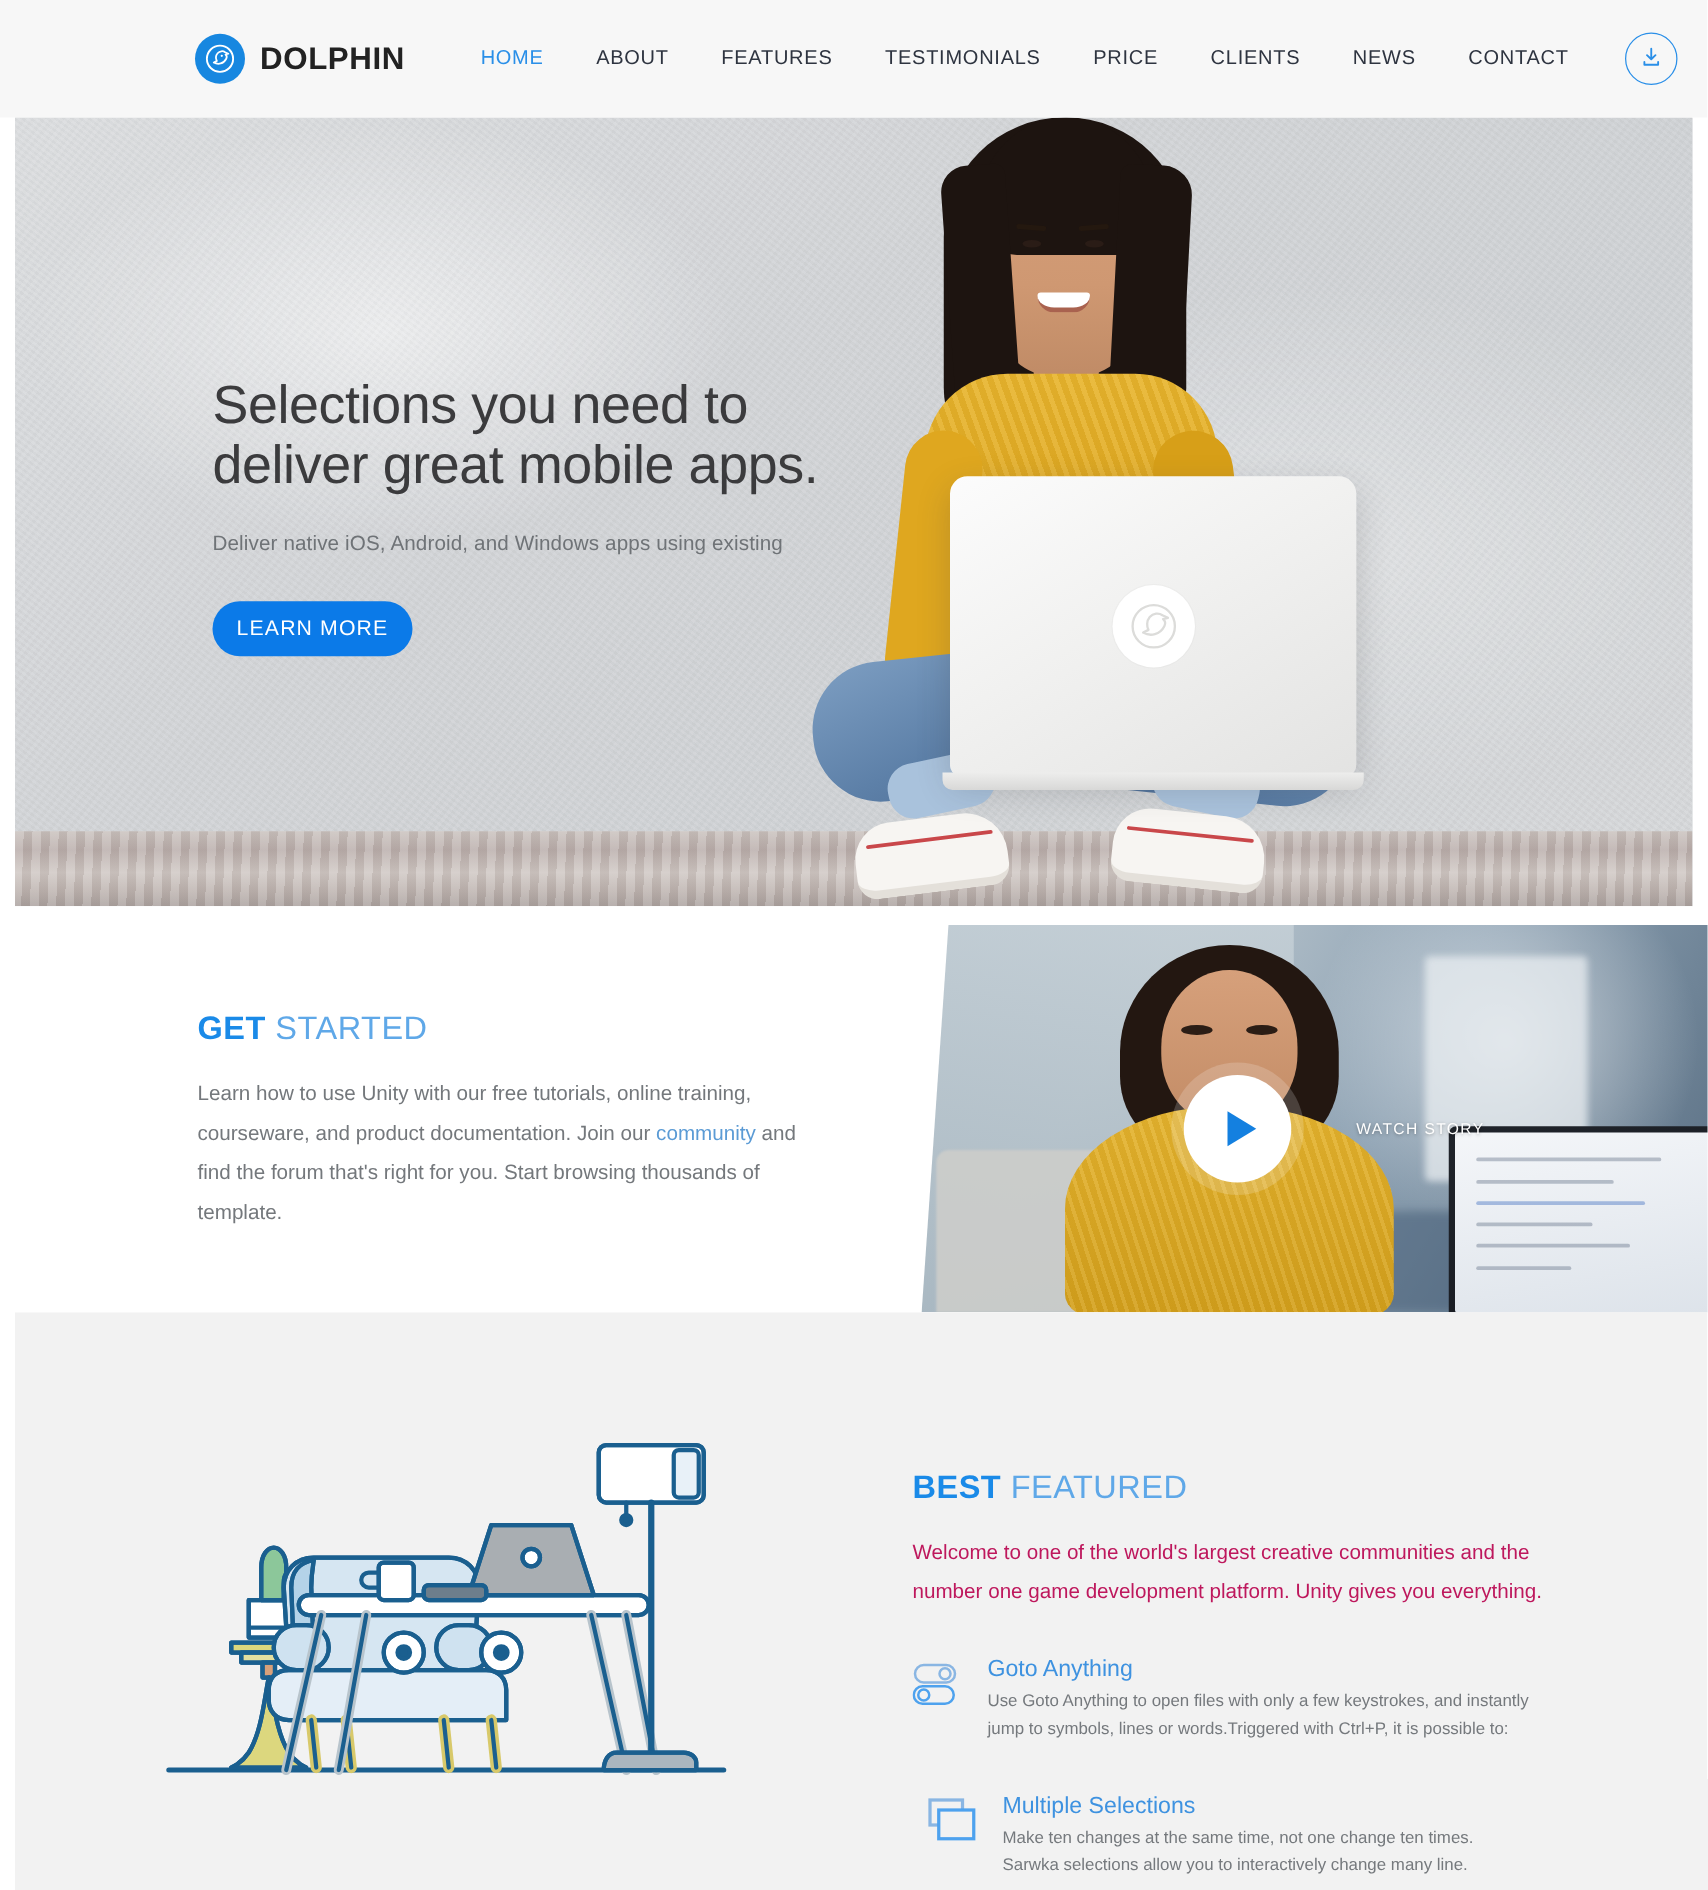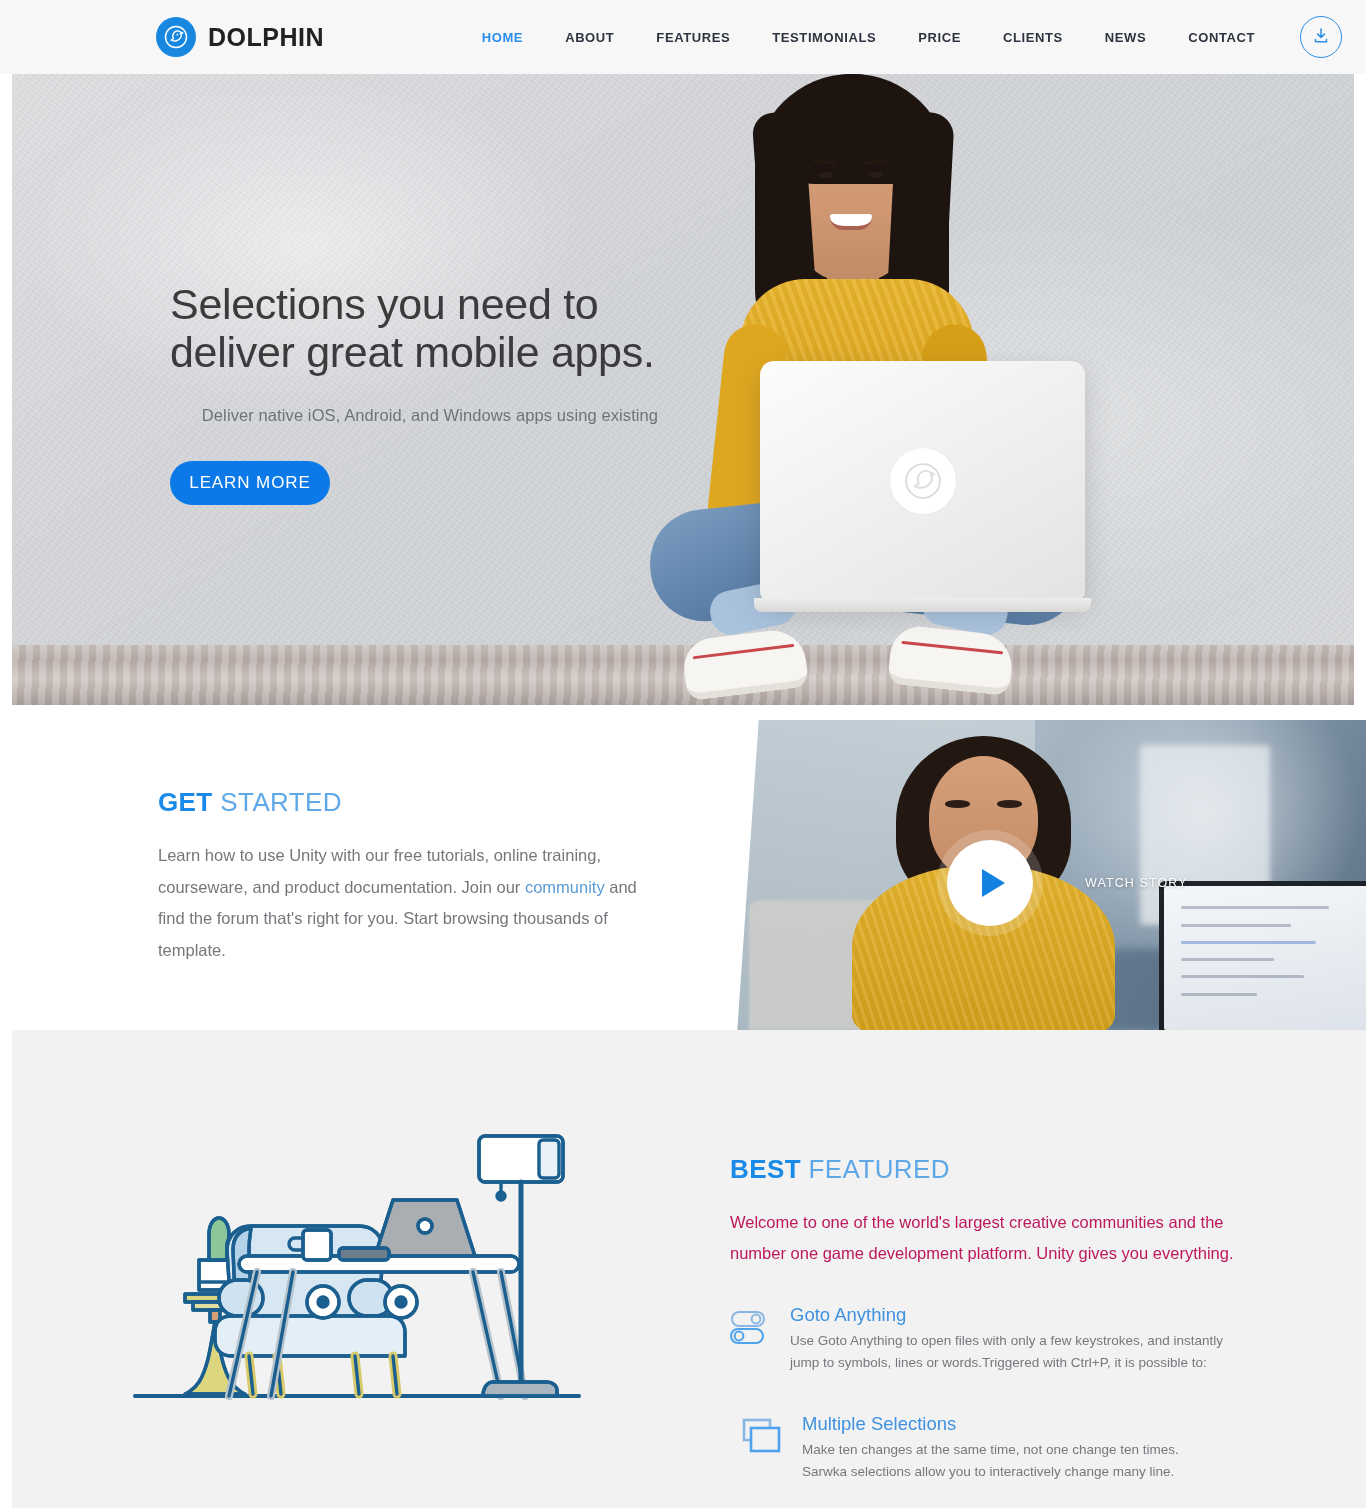--- a/index.html
+++ b/index.html
@@ -6,21 +6,21 @@
   html, body {
     width: 1366px;
     background: #ffffff;
     font-family: "Liberation Sans", sans-serif;
     -webkit-font-smoothing: antialiased;
   }
   body { width: 1366px; height: 1512px; overflow: hidden; position: relative; }
 
   
   .header {
-    height: 74px;
+    height: 94px;
     background: #f7f7f7;
     display: flex;
     align-items: center;
     padding: 0 24px 0 156px;
     position: relative;
     z-index: 20;
   }
   .brand { display: flex; align-items: center; gap: 12px; }
   .brand-mark {
     width: 40px; height: 40px; border-radius: 50%;
@@ -29,21 +29,21 @@
     flex: 0 0 auto;
   }
   .brand-name {
     font-size: 25px; font-weight: bold; letter-spacing: 0.5px; color: #222222;
   }
   .nav {
     margin-left: auto;
     display: flex; align-items: center; gap: 0;
   }
   .nav-item {
-    font-size: 13px; font-weight: bold; letter-spacing: 0.6px;
+    font-size: 16px; font-weight: normal; letter-spacing: 0.6px;
     color: #2e3440; text-decoration: none;
     padding: 0 21px; white-space: nowrap; cursor: pointer; text-align: center;
   }
   .nav-item.active { color: #2a8fe8; }
   .download-btn {
     width: 42px; height: 42px; border-radius: 50%;
     border: 1.6px solid #2a8fe8;
     margin-left: 24px;
     display: flex; align-items: center; justify-content: center;
     background: #f7f7f7; cursor: pointer; flex: 0 0 auto;
@@ -154,21 +154,21 @@
     background:linear-gradient(180deg,#ededec,#d8d8d7); border-radius:0 0 8px 8px;
   }
 
   
   .hero-copy { position: absolute; left: 158px; top: 206px; width: 520px; z-index: 5; }
   .hero-title {
     font-size: 43px; line-height: 1.12; font-weight: normal;
     color: #3b3b3d; letter-spacing: -0.3px;
   }
   .hero-sub {
-    margin-top: 30px; font-size: 16.5px; color: #6f7377; letter-spacing: 0.1px; text-align: center;
+    margin-top: 30px; font-size: 16.5px; color: #6f7377; letter-spacing: 0.1px;
   }
   .btn-primary {
     margin-top: 36px; display:inline-flex; align-items:center; justify-content:center;
     width: 160px; height: 44px; border-radius: 24px;
     background: #0b7ae8; color:#ffffff; border:none; cursor:pointer;
     font-size: 17px; font-weight: 500; letter-spacing: 0.9px;
     font-family: "Liberation Sans", sans-serif;
   }
 
   

